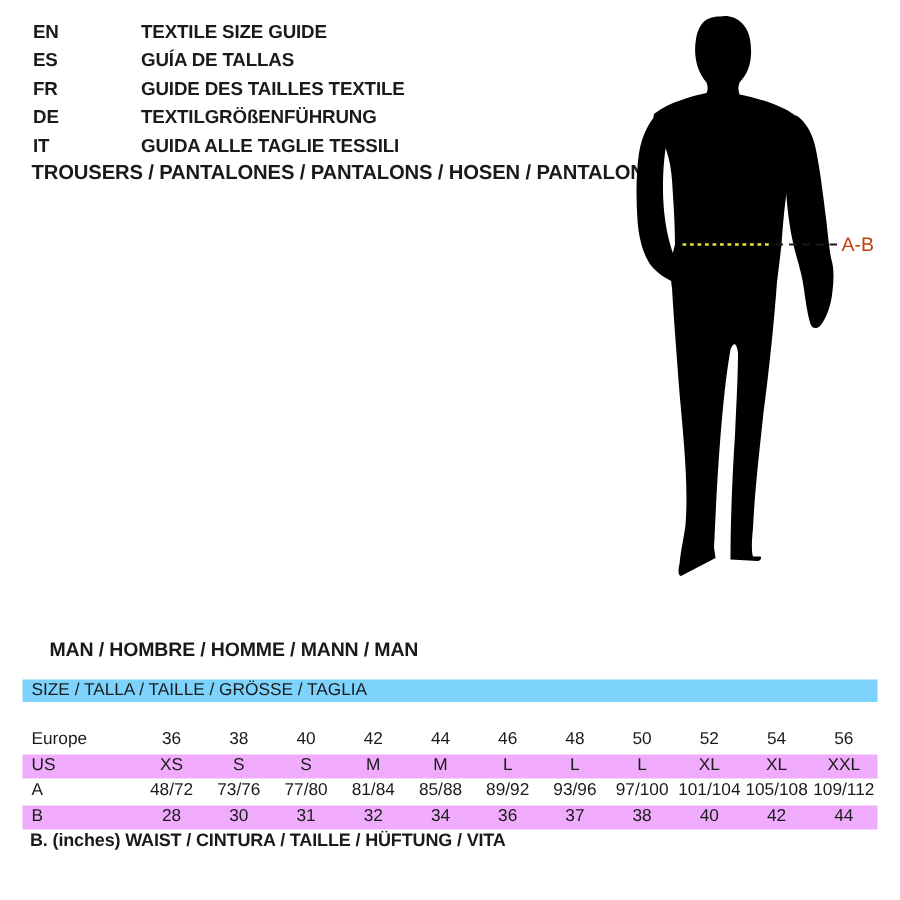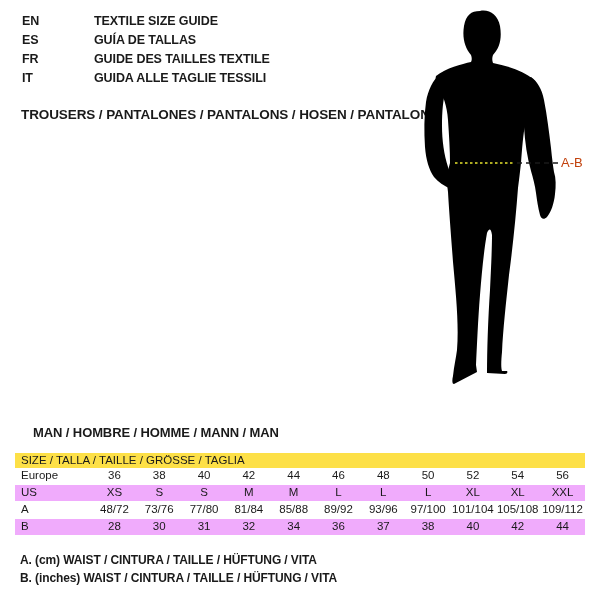--- a/index.html
+++ b/index.html
@@ -12,21 +12,21 @@
   .lang-code{width:38px;flex:0 0 38px;}
   .category-title{position:absolute;left:21px;top:107px;font-weight:bold;font-size:13.5px;letter-spacing:-0.1px;}
 
   
   .figure-wrap{position:absolute;left:390px;top:0;width:210px;height:420px;}
   .marker-label{position:absolute;left:561px;top:155px;font-size:13px;font-weight:normal;color:#c2410c;}
 
   
   .section-title{position:absolute;left:17px;top:425px;font-weight:bold;font-size:13px;letter-spacing:-0.1px;margin-left:16px;}
   .size-table{position:absolute;left:15px;top:453px;width:570px;font-size:11.5px;}
-  .thead{background:#fde047;height:15px;line-height:15px;padding-left:6px;margin-bottom:0;}
+  .thead{background:#7dd3fc;height:15px;line-height:15px;padding-left:6px;margin-bottom:18px;}
   .trow{display:flex;height:15.5px;line-height:15.5px;margin-bottom:1.5px;}
   .trow.striped{background:#f0abfc;}
   .rlabel{flex:0 0 71px;padding-left:6px;text-align:left;}
   .cell{flex:1;text-align:center;}
 
   .notes{position:absolute;left:20px;top:551px;font-weight:bold;font-size:12px;line-height:18px;letter-spacing:-0.1px;}
 </style>
 </head>
 <body>
 
@@ -37,20 +37,24 @@
       <span class="lang-code">EN</span>
       <span class="lang-label">TEXTILE SIZE GUIDE</span>
     </div>
     <div class="lang-row">
       <span class="lang-code">ES</span>
       <span class="lang-label">GUÍA DE TALLAS</span>
     </div>
     <div class="lang-row">
       <span class="lang-code">FR</span>
       <span class="lang-label">GUIDE DES TAILLES TEXTILE</span>
+    </div>
+    <div class="lang-row">
+      <span class="lang-code">DE</span>
+      <span class="lang-label">TEXTILGRÖßENFÜHRUNG</span>
     </div>
     <div class="lang-row">
       <span class="lang-code">IT</span>
       <span class="lang-label">GUIDA ALLE TAGLIE TESSILI</span>
     </div>
   </div>
 
   <div class="category-title">TROUSERS / PANTALONES / PANTALONS / HOSEN / PANTALONI</div>
 
   <div class="figure-wrap">
@@ -147,17 +151,16 @@
       <span class="cell">36</span>
       <span class="cell">37</span>
       <span class="cell">38</span>
       <span class="cell">40</span>
       <span class="cell">42</span>
       <span class="cell">44</span>
     </div>
   </div>
 
   <div class="notes">
-    <div>A. (cm) WAIST / CINTURA / TAILLE / HÜFTUNG / VITA</div>
     <div>B. (inches) WAIST / CINTURA / TAILLE / HÜFTUNG / VITA</div>
   </div>
 
 </div>
 
 </body></html>

